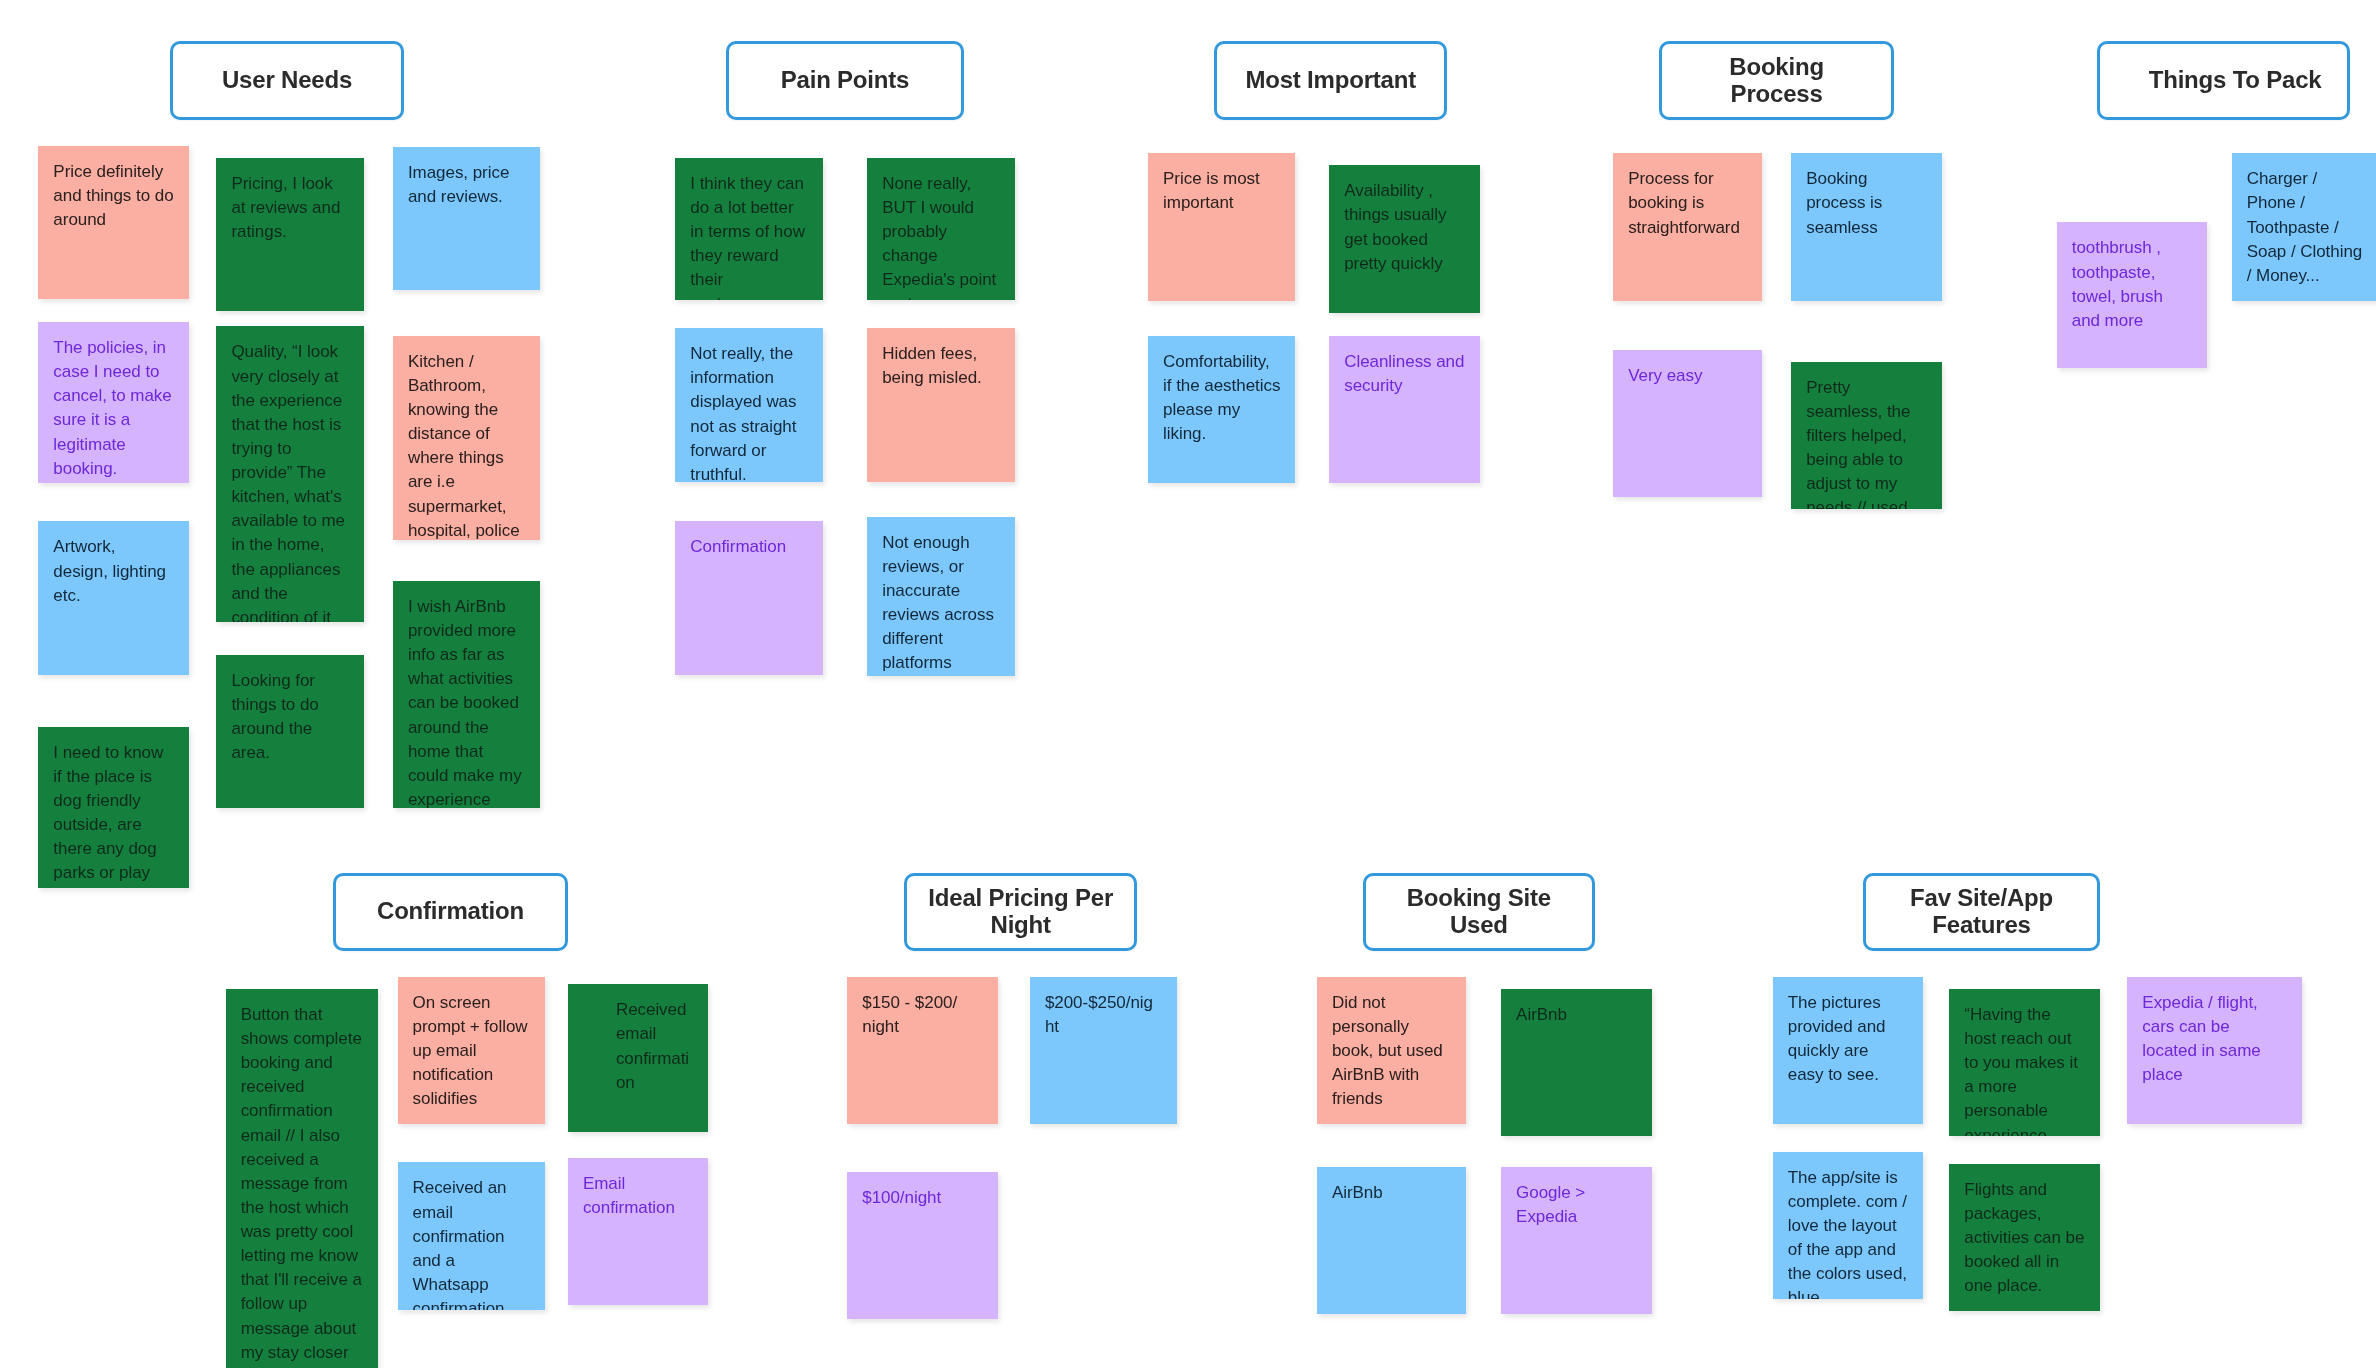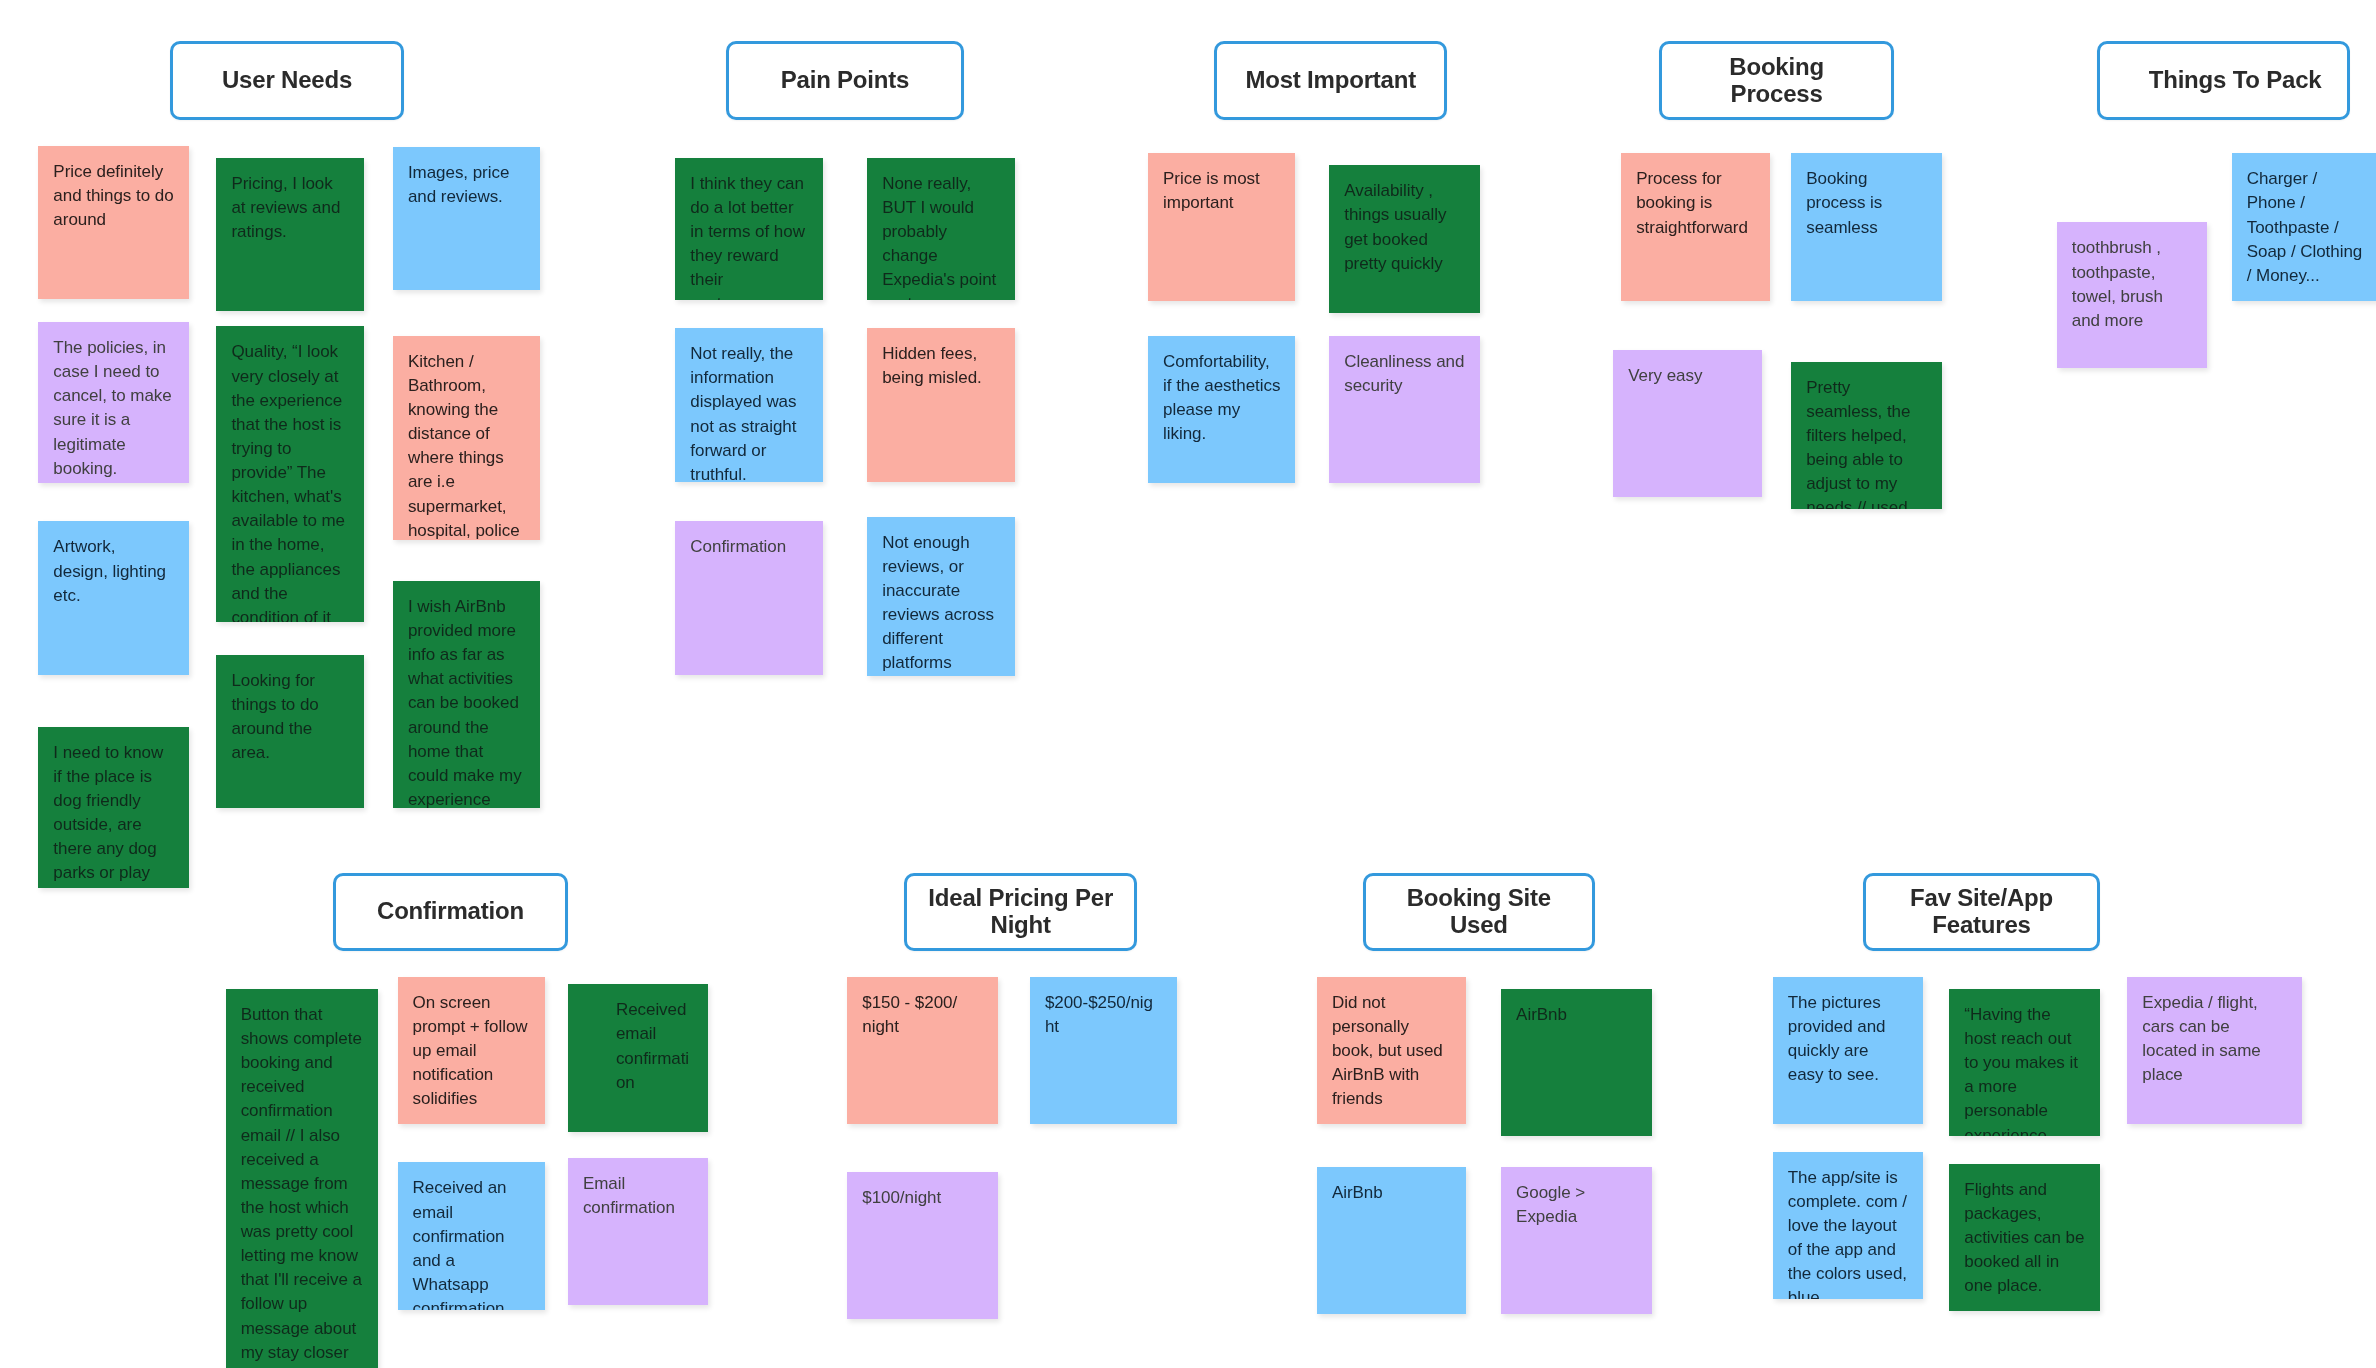--- a/index.html
+++ b/index.html
@@ -49,21 +49,21 @@
     line-height: 1.42;
     letter-spacing: -0.05px;
     color: #1f2430;
     overflow: hidden;
     box-shadow: 2px 3px 5px rgba(0,0,0,0.10);
     word-wrap: break-word;
   }
   .note.c-salmon { background: #fbaea2; color: #2b201e; }
   .note.c-green  { background: #15803d; color: #0f2a1b; margin-top: 12px; }
   .note.c-blue   { background: #7cc8fd; color: #12283a; }
-  .note.c-purple { background: #d6b3fd; color: #404040; }
+  .note.c-purple { background: #d6b3fd; color: #6d28d9; }
 
   .note-text { display: block; white-space: pre-wrap; }
 </style>
 </head>
 <body>
 
 <div id="board">
     <div class="section-header" style="left: 170.372px; top: 41.4081px; width: 233.302px; height: 78.2152px;">
       <div>
         <span>User Needs</span>
@@ -138,21 +138,21 @@
     </div>
     <div class="note c-purple" style="left: 1329.21px; top: 335.865px; width: 150.419px; height: 147.229px;">
       <span class="note-text">Cleanliness and security</span>
     </div>
     <div class="section-header" style="left: 1659.21px; top: 41.4081px; width: 234.837px; height: 78.2152px;">
       <div>
         <span>Booking</span>
         <span>Process</span>
       </div>
     </div>
-    <div class="note c-salmon" style="left: 1613.16px; top: 153.363px; width: 148.884px; height: 147.229px; margin-left: 8px;">
+    <div class="note c-salmon" style="left: 1613.16px; top: 153.363px; width: 148.884px; height: 147.229px;">
       <span class="note-text">Process for booking is straightforward</span>
     </div>
     <div class="note c-blue" style="left: 1791.21px; top: 153.363px; width: 150.419px; height: 147.229px;">
       <span class="note-text">Booking process is seamless</span>
     </div>
     <div class="note c-purple" style="left: 1613.16px; top: 349.668px; width: 148.884px; height: 147.229px;">
       <span class="note-text">Very easy</span>
     </div>
     <div class="note c-green" style="left: 1791.21px; top: 349.668px; width: 150.419px; height: 147.229px;">
       <span class="note-text">Pretty seamless, the filters helped, being able to adjust to my needs // used AirBnB</span>

